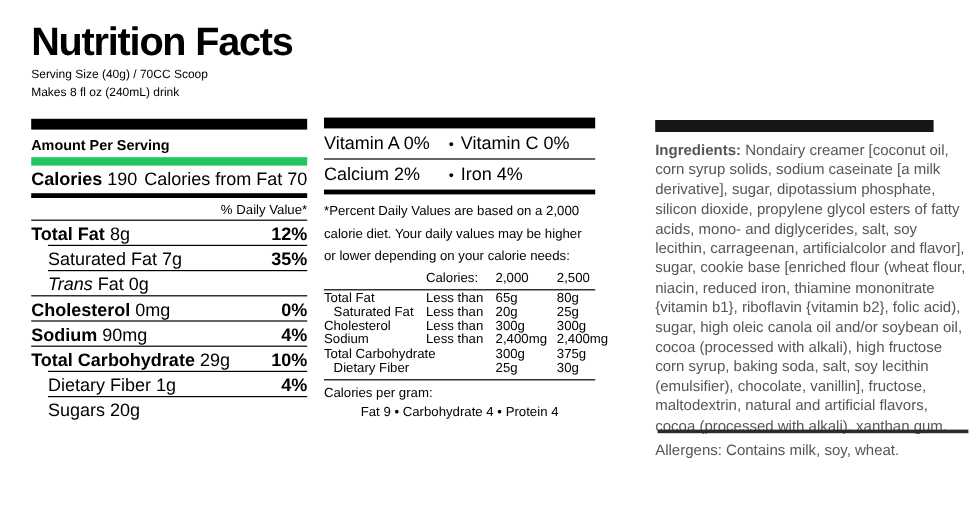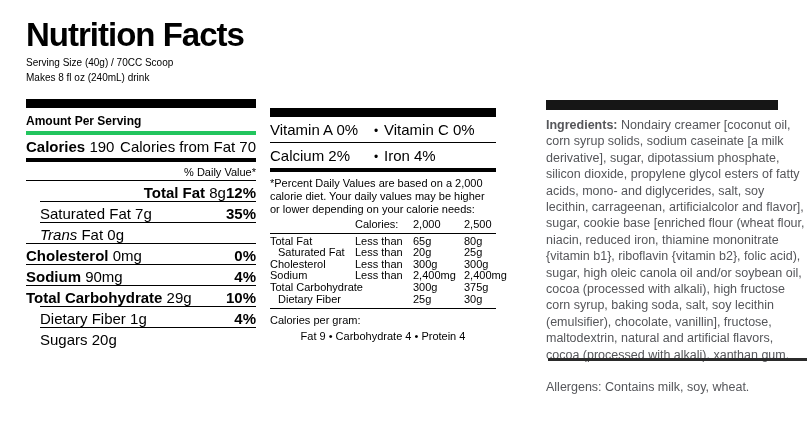--- a/index.html
+++ b/index.html
@@ -8,50 +8,50 @@
     font-family:"Liberation Sans", sans-serif;color:#000;
     -webkit-font-smoothing:antialiased;
   }
   
   .col-left{position:absolute;left:26px;top:18px;width:230px;}
   .nf-title{font-size:33px;font-weight:bold;letter-spacing:-1px;line-height:33px;margin:0;white-space:nowrap;}
   .serving{font-size:10px;line-height:15px;margin-top:4px;}
   .facts{margin-top:14px;}
   .bar{height:9px;background:#000;}
   .aps{font-size:12px;font-weight:bold;padding:6px 0 3px;}
-  .cal-row{display:flex;justify-content:space-between;align-items:center;border-top:4px solid #22c55e;padding:3px 0 3px;font-size:15px;}
+  .cal-row{display:flex;justify-content:space-between;align-items:center;border-top:7px solid #22c55e;padding:3px 0 3px;font-size:15px;}
   .bar-med{height:4px;background:#000;}
   .dvh{text-align:right;font-size:11px;font-weight:normal;padding:4px 0 2px;border-bottom:1px solid #000;}
   .nrow{display:flex;justify-content:space-between;align-items:baseline;font-size:15px;height:16px;padding:3px 0 1px;border-top:1px solid #000;}
-  .nrow.first{border-top:none;justify-content:flex-end;}
+  .nrow.first{border-top:none;}
   .nrow.sub{margin-left:14px;}
   .nrow.thick{border-top-width:2px;}
   .nm{font-weight:bold;}
   .nm-reg{font-weight:normal;}
   .nm-it{font-style:italic;}
   .amt{margin-left:0.28em;}
   .dv{font-weight:bold;}
   
-  .col-mid{position:absolute;left:270px;top:108px;width:226px;}
+  .col-mid{position:absolute;left:270px;top:98px;width:226px;}
   .vrow{display:grid;grid-template-columns:98px 16px auto;align-items:baseline;font-size:15px;padding:4px 0 4px;}
   .vrow.bline{border-bottom:1px solid #000;}
   .vdot{text-align:center;font-size:12px;}
-  .fnote{font-size:11px;line-height:13px;margin-top:5px;}
+  .fnote{font-size:11px;line-height:19px;margin-top:5px;}
   .mgrid{display:grid;grid-template-columns:85px 58px 51px auto;white-space:nowrap;font-size:11px;line-height:11.6px;}
   .mhdr{margin-top:3px;}
   .mbody{border-top:1px solid #000;border-bottom:1px solid #000;margin-top:2px;padding:2px 0 3px;}
   .ind{padding-left:8px;}
   .cpg{font-size:11px;margin-top:5px;}
   .cpg-vals{font-size:11px;text-align:center;margin-top:4px;}
   
   .col-right{position:absolute;left:546px;top:100px;width:261px;color:#55565a;font-size:12.5px;line-height:16.4px;}
   .rbar{height:10px;background:#161616;width:232px;margin-bottom:7px;}
   .ing{margin:0;}
   .ing-label{font-weight:bold;}
-  .allerg{margin-top:16px;}
+  .allerg{margin-top:4px;}
   .rdivider{position:absolute;left:2px;top:258px;width:259px;height:3px;background:#2b2b2b;}
   .blist{position:absolute;left:2px;top:283px;}
   .bullet-row{display:flex;align-items:center;margin-bottom:7px;font-size:13px;color:#55565a;}
   .dot{width:6px;height:6px;border-radius:50%;background:currentColor;margin-right:8px;flex:0 0 auto;}
 </style>
 </head>
 <body>
 
 <div>
 

